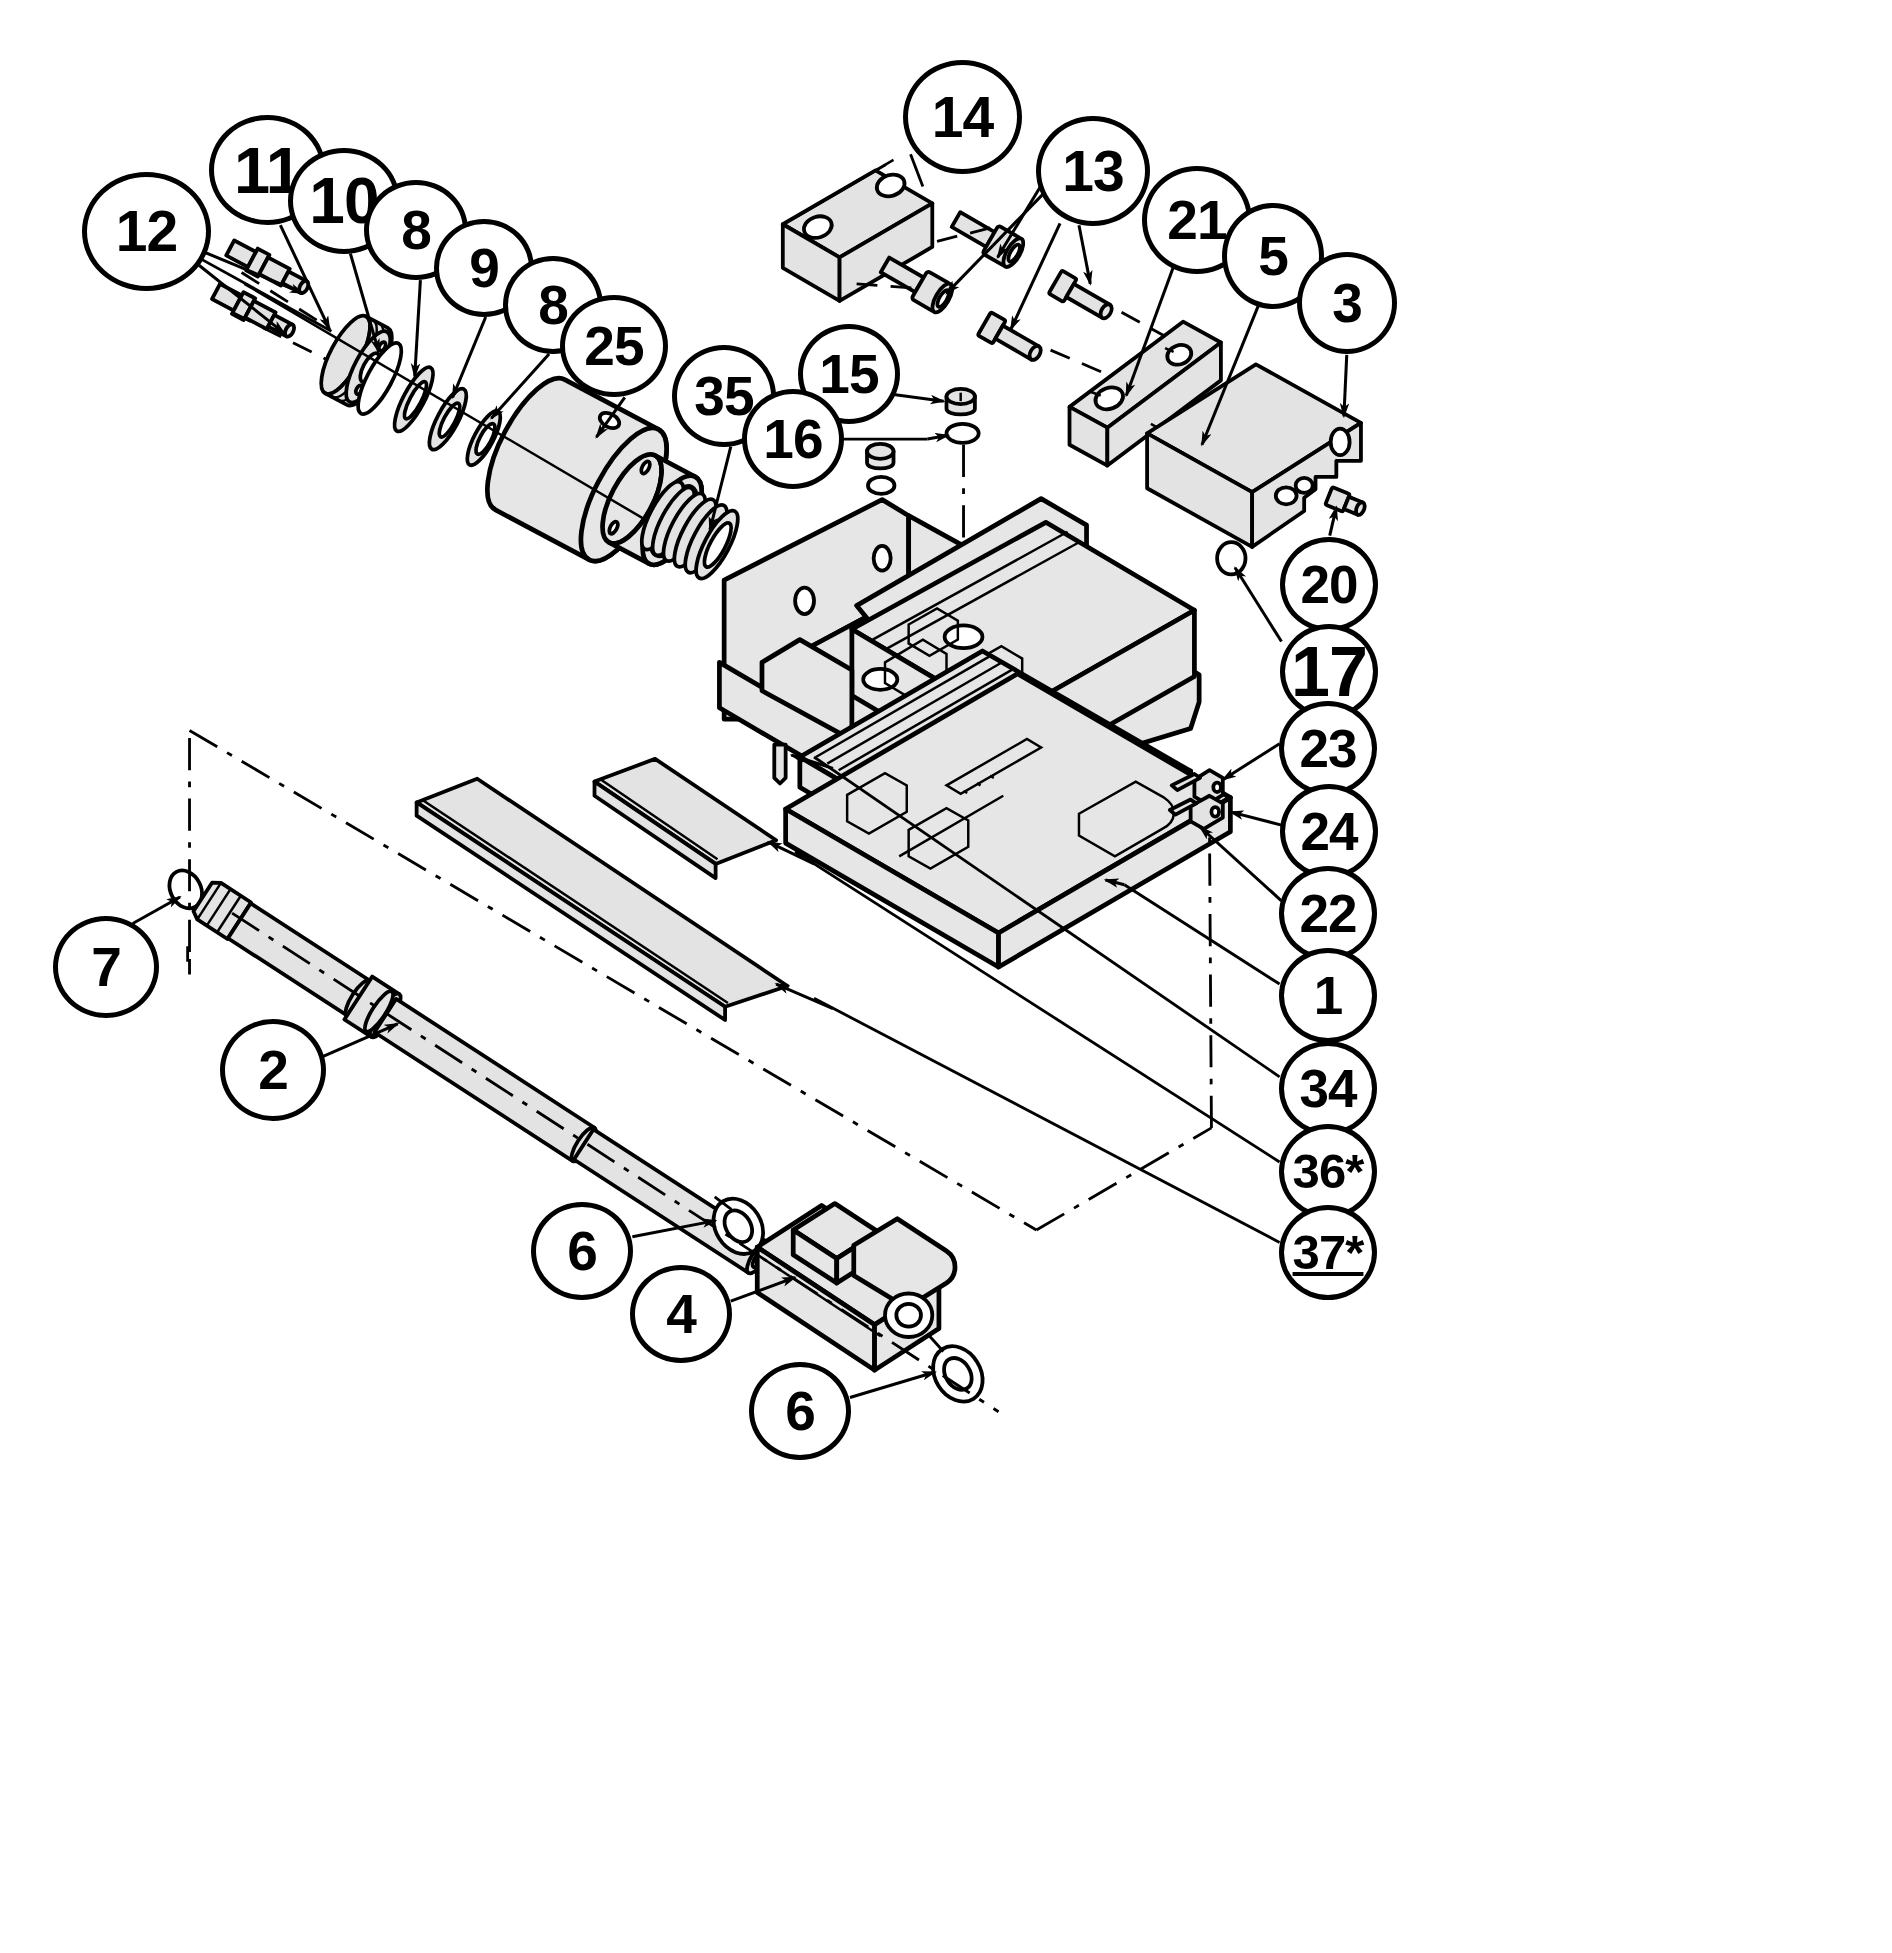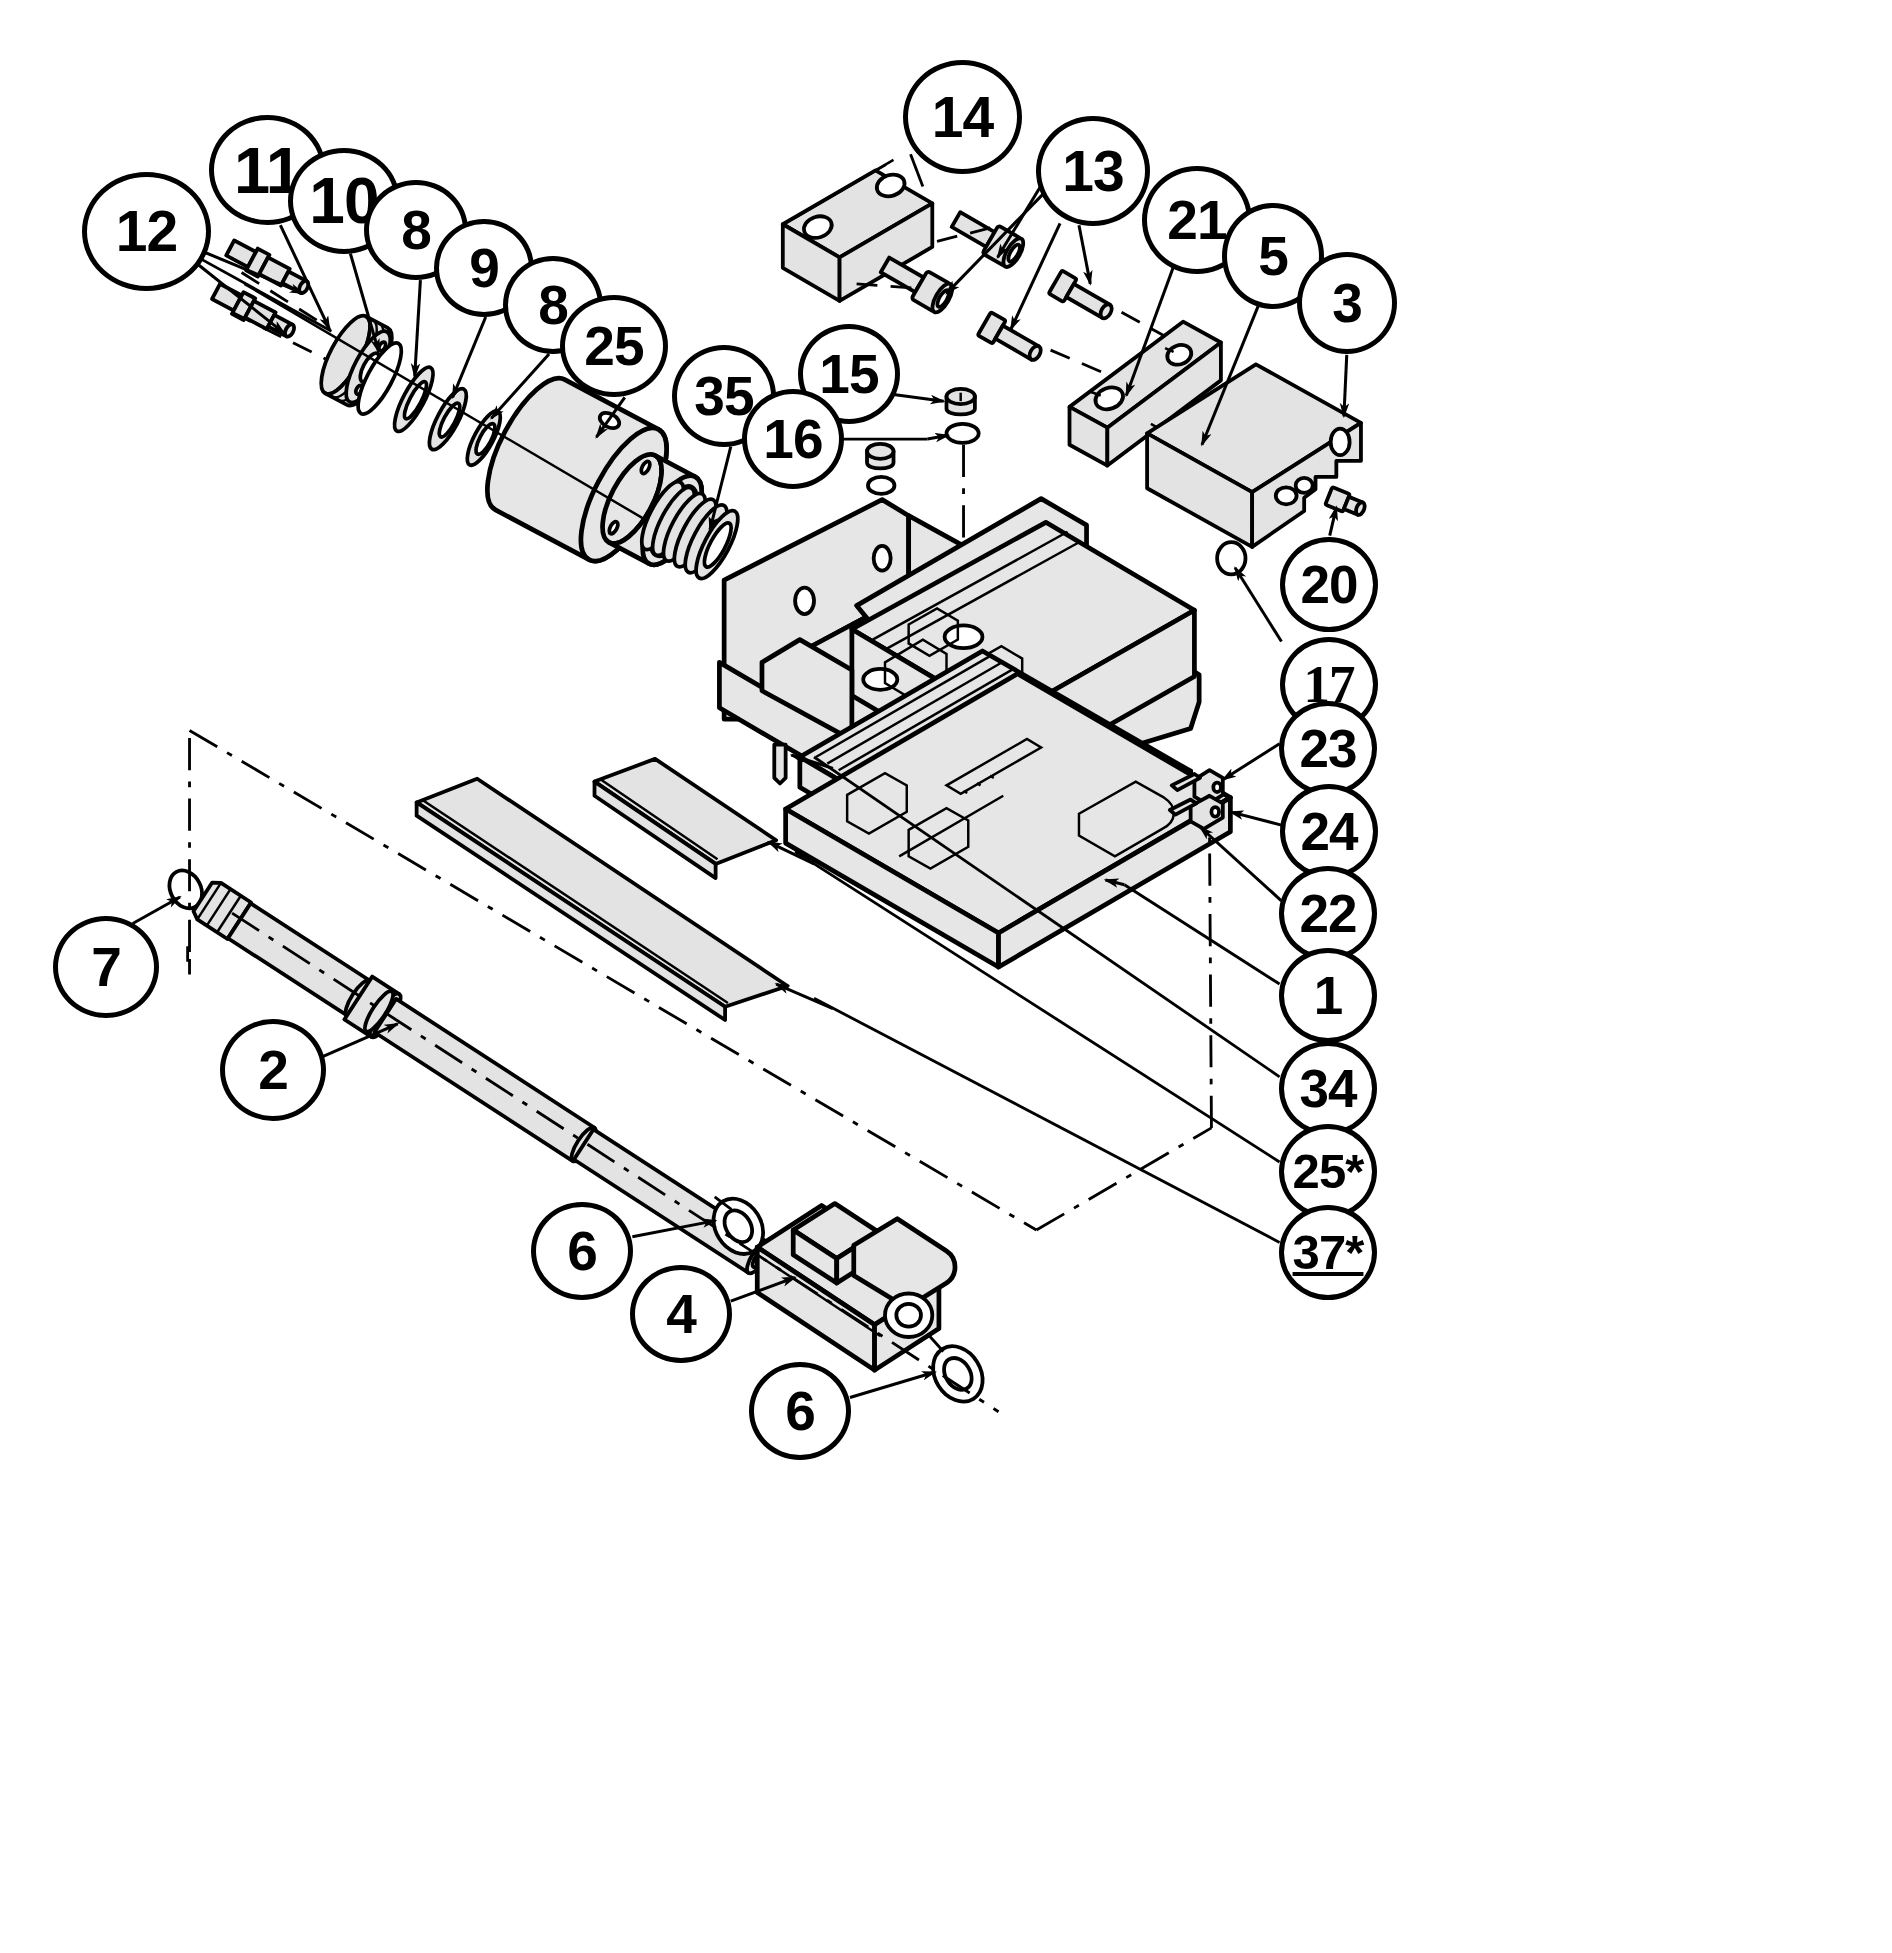--- a/index.html
+++ b/index.html
@@ -470,27 +470,27 @@
       <div class="balloon" style="left: 560px; top: 295px; width: 108px; height: 102px; font-size: 55px;">25</div>
       <div class="balloon" style="left: 903px; top: 60px; width: 119px; height: 114px; font-size: 57px;">14</div>
       <div class="balloon" style="left: 1036px; top: 116px; width: 114px; height: 110px; font-size: 57px;">13</div>
       <div class="balloon" style="left: 1142px; top: 166px; width: 110px; height: 108px; font-size: 55px;">21</div>
       <div class="balloon" style="left: 1222px; top: 203px; width: 102px; height: 106px; font-size: 55px;">5</div>
       <div class="balloon" style="left: 1297px; top: 252px; width: 100px; height: 102px; font-size: 55px;">3</div>
       <div class="balloon" style="left: 672px; top: 345px; width: 104px; height: 102px; font-size: 55px;">35</div>
       <div class="balloon" style="left: 798px; top: 324px; width: 102px; height: 100px; font-size: 55px;">15</div>
       <div class="balloon" style="left: 742px; top: 389px; width: 102px; height: 100px; font-size: 55px; text-align: center;">16</div>
       <div class="balloon" style="left: 1280px; top: 537px; width: 98px; height: 95px; font-size: 53px;">20</div>
-      <div class="balloon" style="left: 1280px; top: 637px; width: 98px; height: 95px; font-size: 53px; font-family: Liberation Serif, serif;">17</div>
+      <div class="balloon" style="left: 1280px; top: 624px; width: 98px; height: 95px; font-size: 70px;">17</div>
       <div class="balloon" style="left: 1279px; top: 701px; width: 98px; height: 95px; font-size: 53px;">23</div>
       <div class="balloon" style="left: 1280px; top: 784px; width: 98px; height: 95px; font-size: 53px;">24</div>
       <div class="balloon" style="left: 1279px; top: 866px; width: 98px; height: 95px; font-size: 53px;">22</div>
       <div class="balloon" style="left: 1279px; top: 948px; width: 98px; height: 95px; font-size: 53px;">1</div>
       <div class="balloon" style="left: 1279px; top: 1041px; width: 98px; height: 95px; font-size: 53px; text-align: right;">34</div>
-      <div class="balloon" style="left: 1279px; top: 1124px; width: 98px; height: 95px; font-size: 49px;">25*</div>
+      <div class="balloon" style="left: 1279px; top: 1124px; width: 98px; height: 95px; font-size: 49px;">36*</div>
       <div class="balloon" style="left: 1279px; top: 1205px; width: 98px; height: 95px; font-size: 49px; text-decoration: underline;">37*</div>
       <div class="balloon" style="left: 53px; top: 916px; width: 106px; height: 102px; font-size: 55px;">7</div>
       <div class="balloon" style="left: 220px; top: 1019px; width: 106px; height: 102px; font-size: 55px;">2</div>
       <div class="balloon" style="left: 531px; top: 1202px; width: 102px; height: 98px; font-size: 55px;">6</div>
       <div class="balloon" style="left: 630px; top: 1265px; width: 102px; height: 98px; font-size: 55px;">4</div>
       <div class="balloon" style="left: 749px; top: 1362px; width: 102px; height: 98px; font-size: 55px;">6</div>
     </div>
 
 </div>
 

